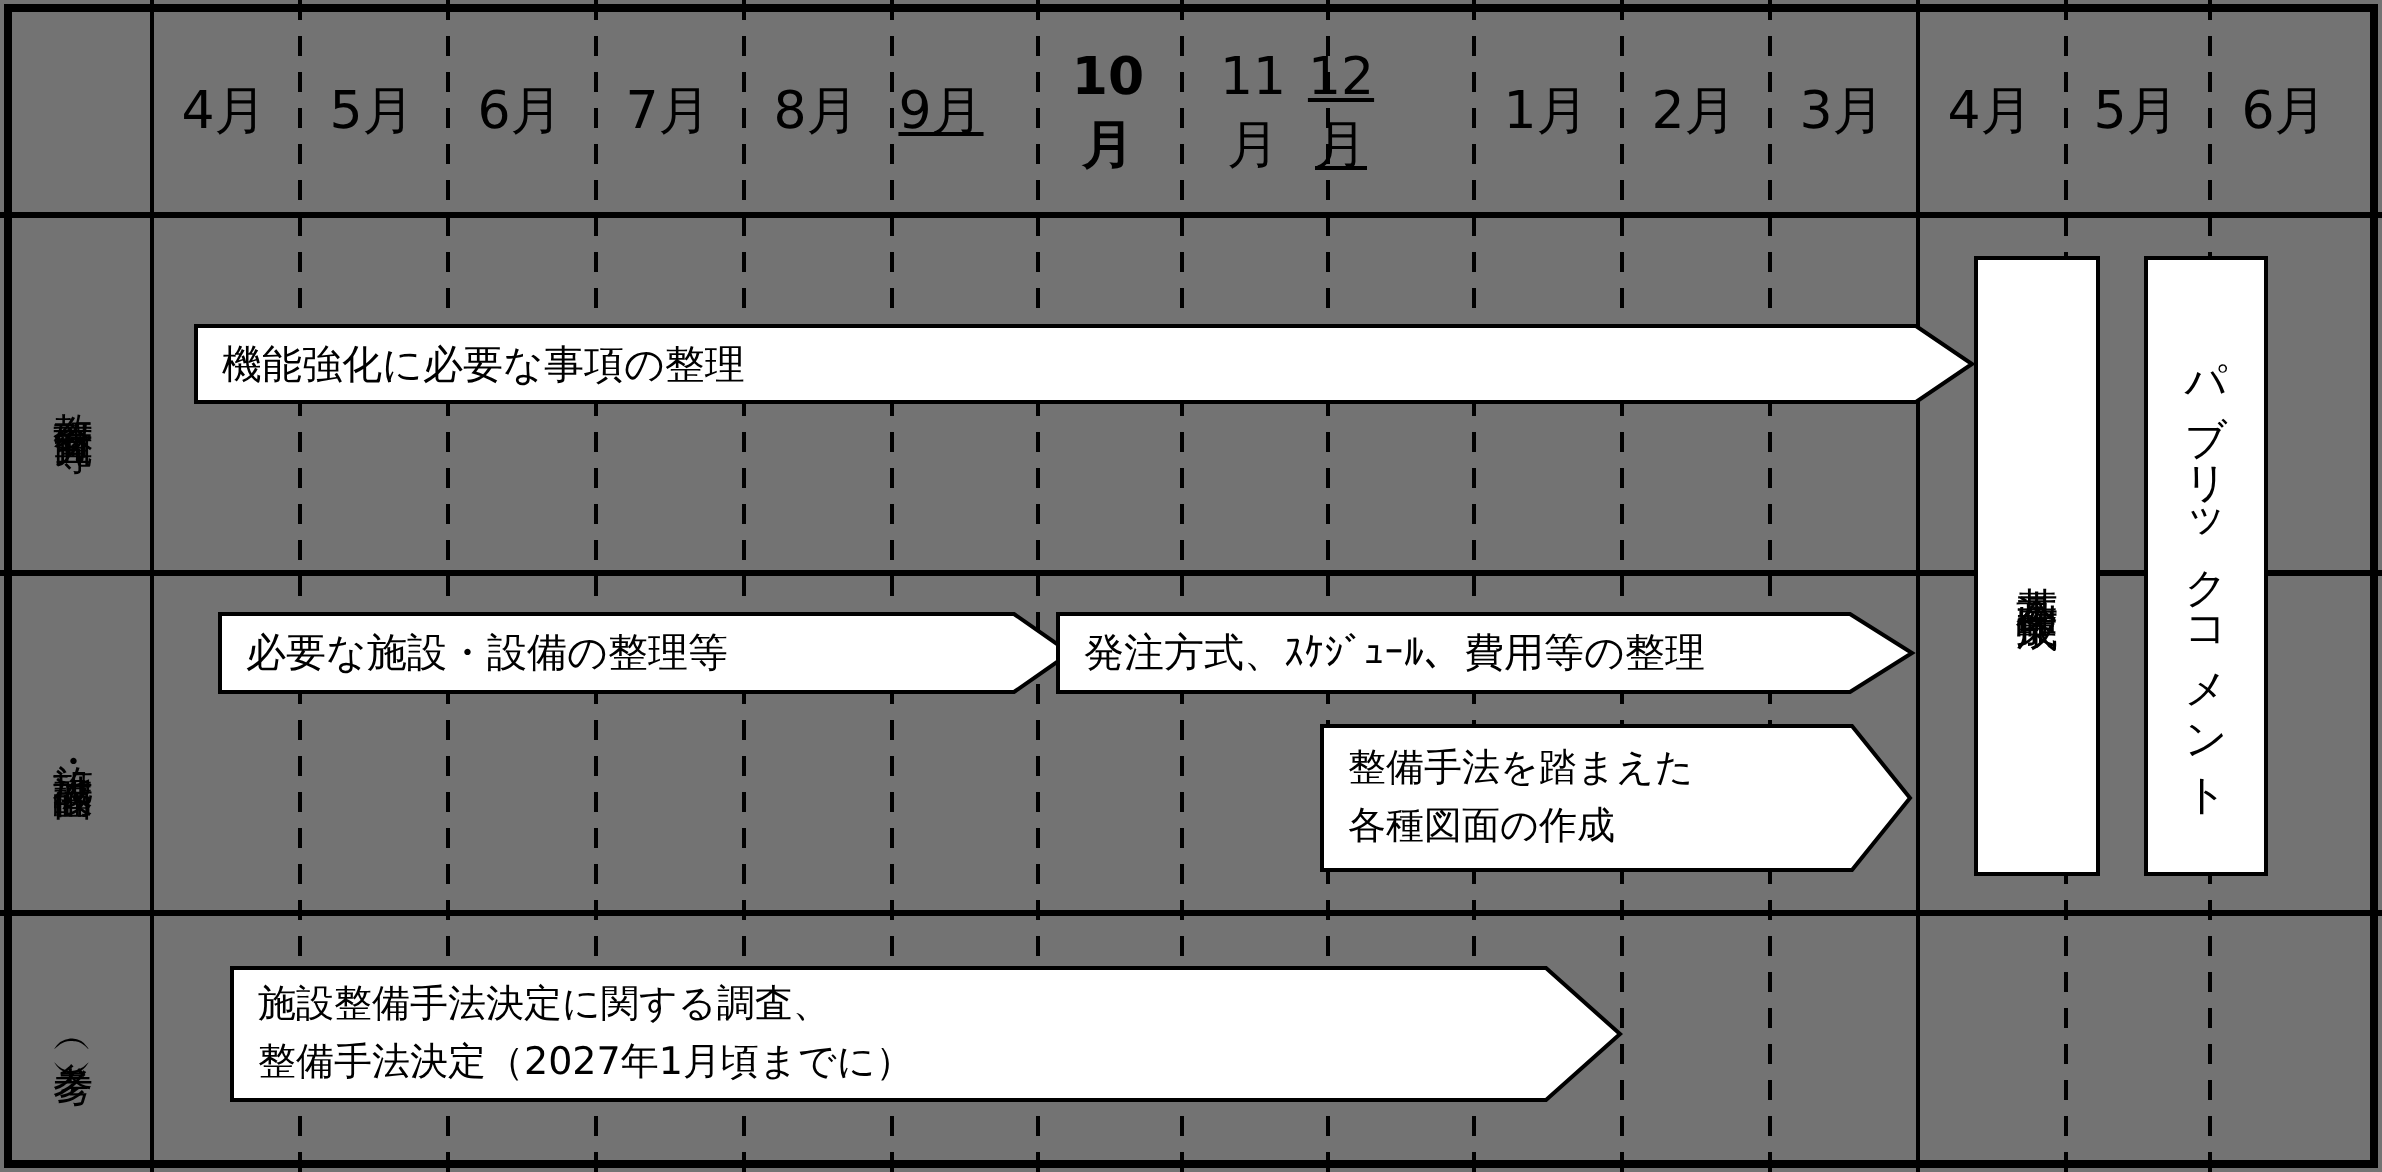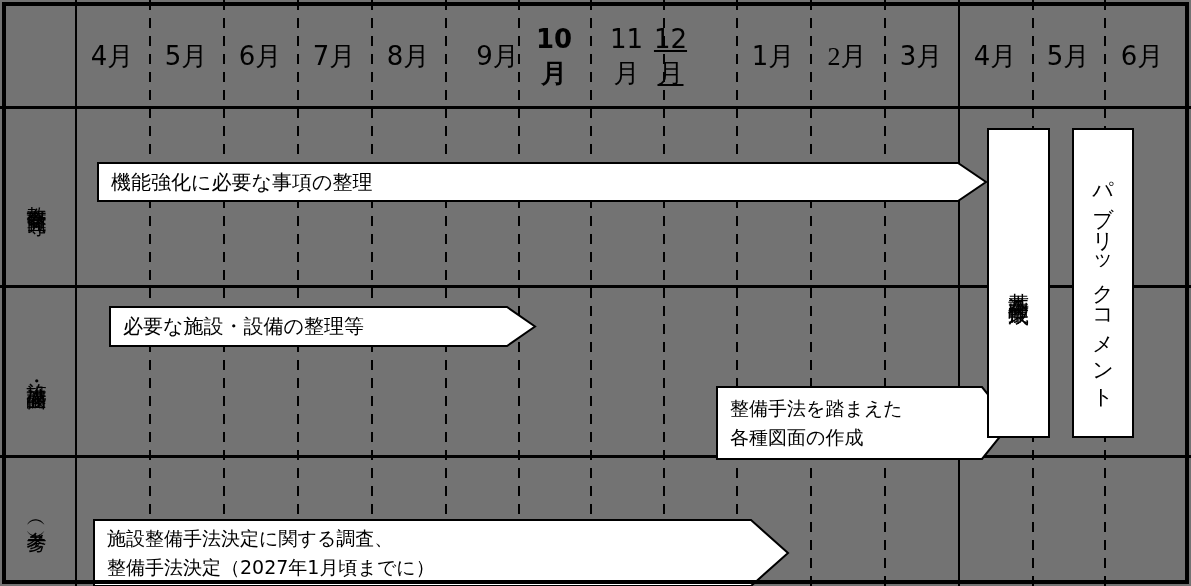--- a/index.html
+++ b/index.html
@@ -95,29 +95,29 @@
 
   <div class="hline" style="top:106px;"></div>
   <div class="hline" style="top:285px;"></div>
   <div class="hline" style="top:455px;"></div>
 
   <div class="mcell" style="left:75px;width:74px;">4月</div>
   <div class="mcell" style="left:149px;width:74px;">5月</div>
   <div class="mcell" style="left:223px;width:74px;">6月</div>
   <div class="mcell" style="left:297px;width:74px;">7月</div>
   <div class="mcell" style="left:371px;width:74px;">8月</div>
-  <div class="mcell" style="left:461px;width:73px;">9月</div>
+  <div class="mcell" style="left:434px;width:73px;text-decoration:underline;">9月</div>
   <div class="mcell" style="left:518px;width:72px;font-weight:bold;">10
 月</div>
   <div class="mcell" style="left:590px;width:73px;">11
 月</div>
   <div class="mcell" style="left:634px;width:73px;text-decoration:underline;">12
 月</div>
   <div class="mcell" style="left:736px;width:74px;">1月</div>
-  <div class="mcell" style="left:810px;width:74px;font-family:Liberation Serif, serif;">2月</div>
+  <div class="mcell" style="left:810px;width:74px;">2月</div>
   <div class="mcell" style="left:884px;width:74px;">3月</div>
   <div class="mcell" style="left:958px;width:74px;">4月</div>
   <div class="mcell" style="left:1032px;width:72px;">5月</div>
   <div class="mcell" style="left:1104px;width:76px;">6月</div>
 
   <div class="rowlabel" style="top:108px;height:177px;">教育研究面等</div>
   <div class="rowlabel" style="top:288px;height:167px;">施設・設備面</div>
   <div class="rowlabel" style="top:458px;height:117px;">（参考）</div>
 
   <div class="task" style="left:97px;top:162px;width:891px;height:40px;text-decoration:underline;">
@@ -127,30 +127,36 @@
     <div class="task-label">機能強化に必要な事項の整理</div>
   </div>
 
   <div class="task" style="left:89px;top:306px;width:428px;height:41px;margin-left:20px;">
     <svg width="428" height="41" viewBox="0 0 428 41">
       <polygon points="1,1 398,1 426,20.5 398,40 1,40" fill="#ffffff" stroke="#000000" stroke-width="2"></polygon>
     </svg>
     <div class="task-label">必要な施設・設備の整理等</div>
   </div>
 
+  <div class="task" style="left:528px;top:306px;width:430px;height:41px;">
+    <svg width="430" height="41" viewBox="0 0 430 41">
+      <polygon points="1,1 397,1 428,20.5 397,40 1,40" fill="#ffffff" stroke="#000000" stroke-width="2"></polygon>
+    </svg>
+    <div class="task-label">発注方式、ｽｹｼﾞｭｰﾙ、費用等の整理</div>
+  </div>
 
-  <div class="task" style="left:716px;top:362px;width:297px;height:74px;margin-top:24px;">
+  <div class="task" style="left:660px;top:362px;width:297px;height:74px;">
     <svg width="297" height="74" viewBox="0 0 297 74">
       <polygon points="1,1 266,1 295,37 266,73 1,73" fill="#ffffff" stroke="#000000" stroke-width="2"></polygon>
     </svg>
     <div class="task-label small">整備手法を踏まえた
 各種図面の作成</div>
   </div>
 
-  <div class="task" style="left:93px;top:483px;width:697px;height:68px;margin-top:36px;">
+  <div class="task" style="left:115px;top:483px;width:697px;height:68px;">
     <svg width="697" height="68" viewBox="0 0 697 68">
       <polygon points="1,1 658,1 695,34 658,67 1,67" fill="#ffffff" stroke="#000000" stroke-width="2"></polygon>
     </svg>
     <div class="task-label small">施設整備手法決定に関する調査、
 整備手法決定（2027年1月頃までに）</div>
   </div>
 
   <div class="vbox" style="left:987px;width:63px;">基本計画案作成</div>
   <div class="vbox" style="left:1072px;width:62px;">パブリックコメント</div>
 

